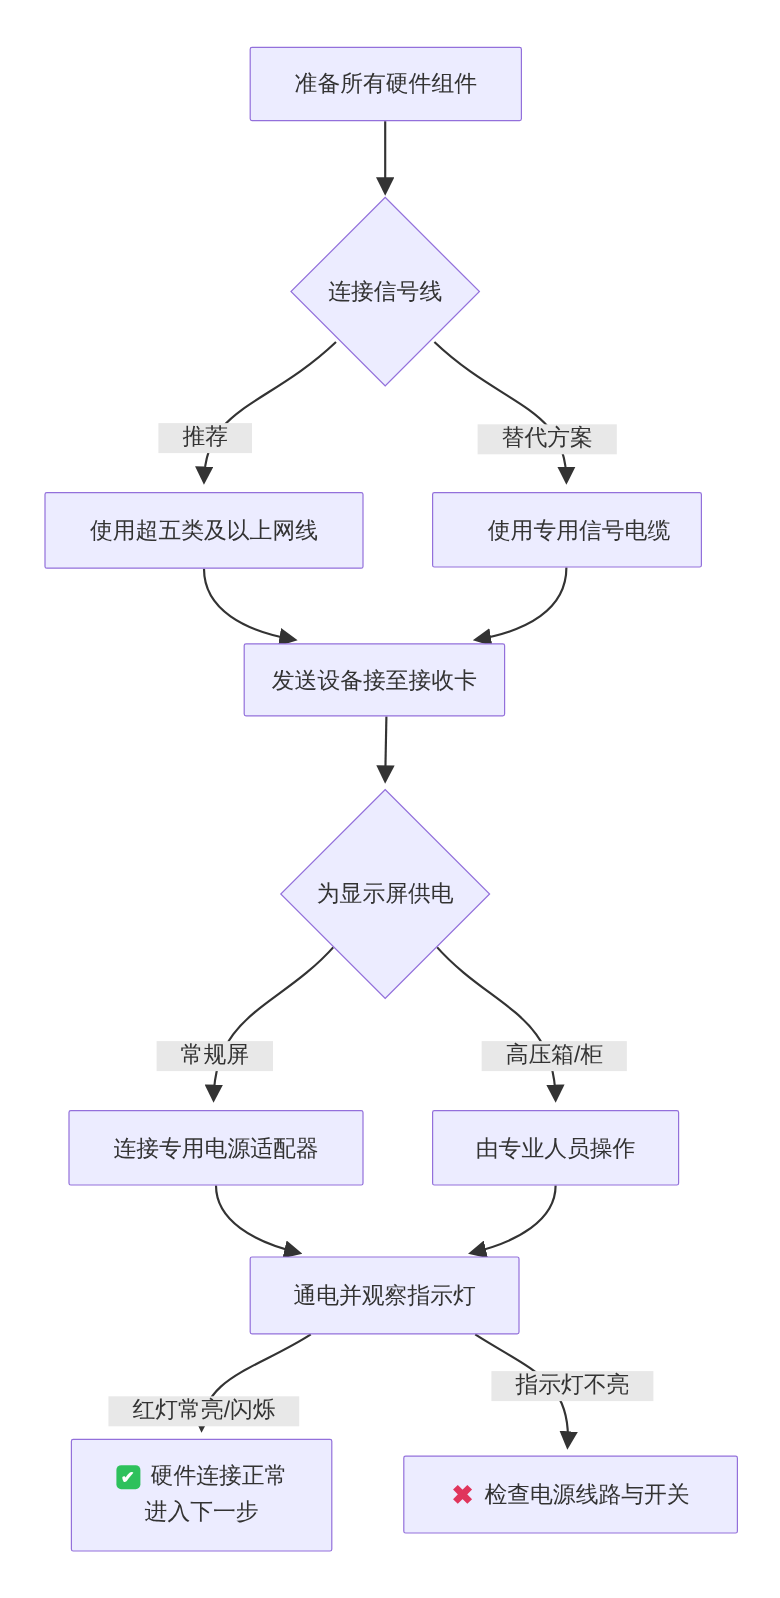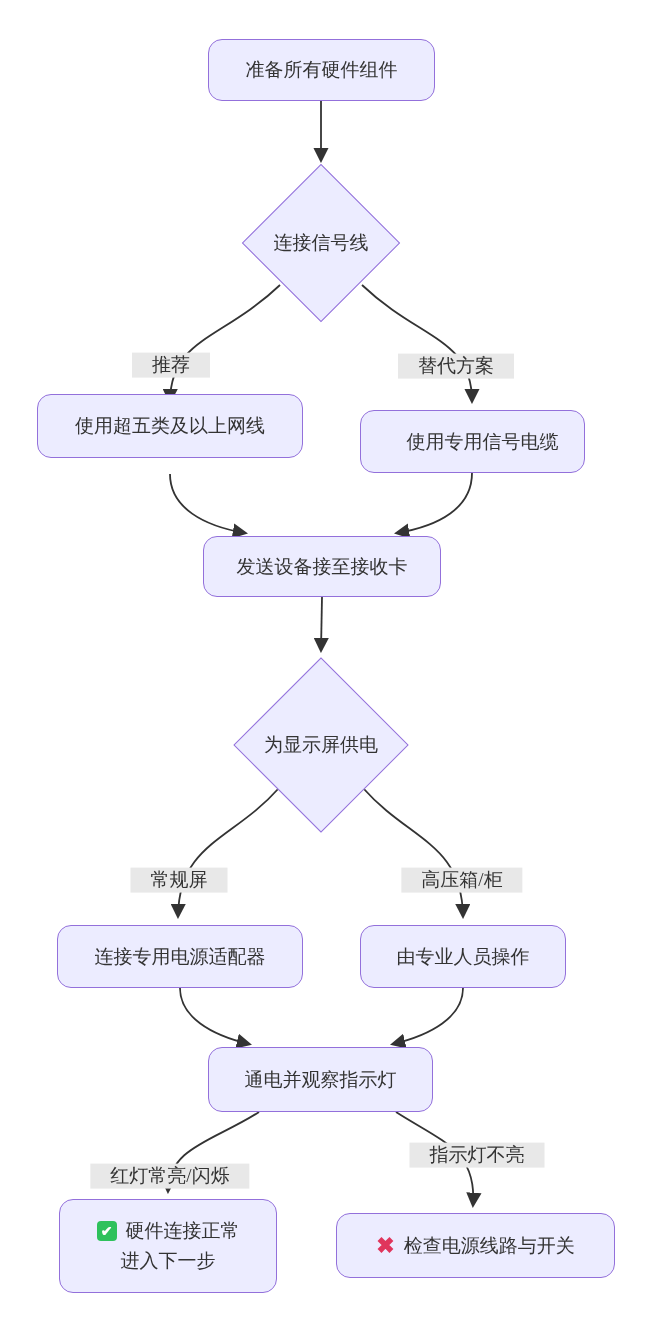--- a/index.html
+++ b/index.html
@@ -7,27 +7,27 @@
     --edge:#333333; --label-bg:#e8e8e8; --check:#2EC15C; --cross:#E0355C;
   }
   *{margin:0;padding:0;box-sizing:border-box;}
   body{background:#fff;font-family:"Liberation Sans",sans-serif;}
   .canvas{position:relative;width:650px;height:1332px;background:var(--bg);overflow:hidden;}
   .edges{position:absolute;left:0;top:0;width:650px;height:1332px;z-index:1;}
   .edges path{stroke:var(--edge);stroke-width:1.8;fill:none;}
   #arrowhead path{fill:var(--edge);stroke:none;}
   .node{position:absolute;display:flex;align-items:center;justify-content:center;
         background:var(--node-fill);border:1px solid var(--node-border);
-        color:var(--text);font-size:19px;z-index:3;border-radius:14px;text-align:center;}
+        color:var(--text);font-size:19px;z-index:3;border-radius:2px;text-align:center;}
   .diamond-shape{position:absolute;background:var(--node-fill);border:1px solid var(--node-border);
         transform:rotate(45deg);z-index:2;}
   .diamond-label{position:absolute;color:var(--text);font-size:19px;z-index:3;
         display:flex;align-items:center;justify-content:center;text-align:right;}
   .edge-label{position:absolute;transform:translate(-50%,-50%);background:var(--label-bg);
-        color:var(--text);font-size:19px;line-height:1.2;padding:1px 20px;z-index:4;white-space:nowrap;font-family:Liberation Serif, serif;}
+        color:var(--text);font-size:19px;line-height:1.2;padding:1px 20px;z-index:4;white-space:nowrap;}
   .two-line{flex-direction:column;line-height:30px;}
   .row{display:flex;align-items:center;justify-content:center;gap:9px;}
   .check-icon{display:inline-flex;align-items:center;justify-content:center;
         width:20px;height:20px;background:var(--check);border-radius:4px;
         color:#ffffff;font-size:14px;font-weight:bold;line-height:1;}
   .cross-icon{display:inline-flex;align-items:center;justify-content:center;
         color:var(--cross);font-size:22px;font-weight:bold;line-height:1;}
 </style>
 </head>
 <body>
@@ -55,24 +55,24 @@
   </svg>
 
   <div class="node" style="left:208px;top:39px;width:227px;height:62px;">准备所有硬件组件</div>
 
   <div class="diamond-shape" style="left:265px;top:187px;width:112px;height:112px;"></div>
   <div class="diamond-label" style="left:241px;top:223px;width:160px;height:40px;">连接信号线</div>
 
   <div class="edge-label" style="left:171px;top:365px;">推荐</div>
   <div class="edge-label" style="left:456px;top:366px;">替代方案</div>
 
-  <div class="node" style="left:37px;top:394px;width:266px;height:64px;">使用超五类及以上网线</div>
+  <div class="node" style="left:37px;top:410px;width:266px;height:64px;">使用超五类及以上网线</div>
   <div class="node" style="left:360px;top:410px;width:225px;height:63px;padding-left:20px;">使用专用信号电缆</div>
 
-  <div class="node" style="left:203px;top:536px;width:238px;height:61px;text-align:center;">发送设备接至接收卡</div>
+  <div class="node" style="left:203px;top:536px;width:218px;height:61px;text-align:center;">发送设备接至接收卡</div>
 
   <div class="diamond-shape" style="left:259px;top:683px;width:124px;height:124px;"></div>
   <div class="diamond-label" style="left:241px;top:725px;width:160px;height:40px;">为显示屏供电</div>
 
   <div class="edge-label" style="left:179px;top:880px;">常规屏</div>
   <div class="edge-label" style="left:462px;top:880px;">高压箱/柜</div>
 
   <div class="node" style="left:360px;top:925px;width:206px;height:63px;">由专业人员操作</div>
   <div class="node" style="left:57px;top:925px;width:246px;height:63px;">连接专用电源适配器</div>
 

